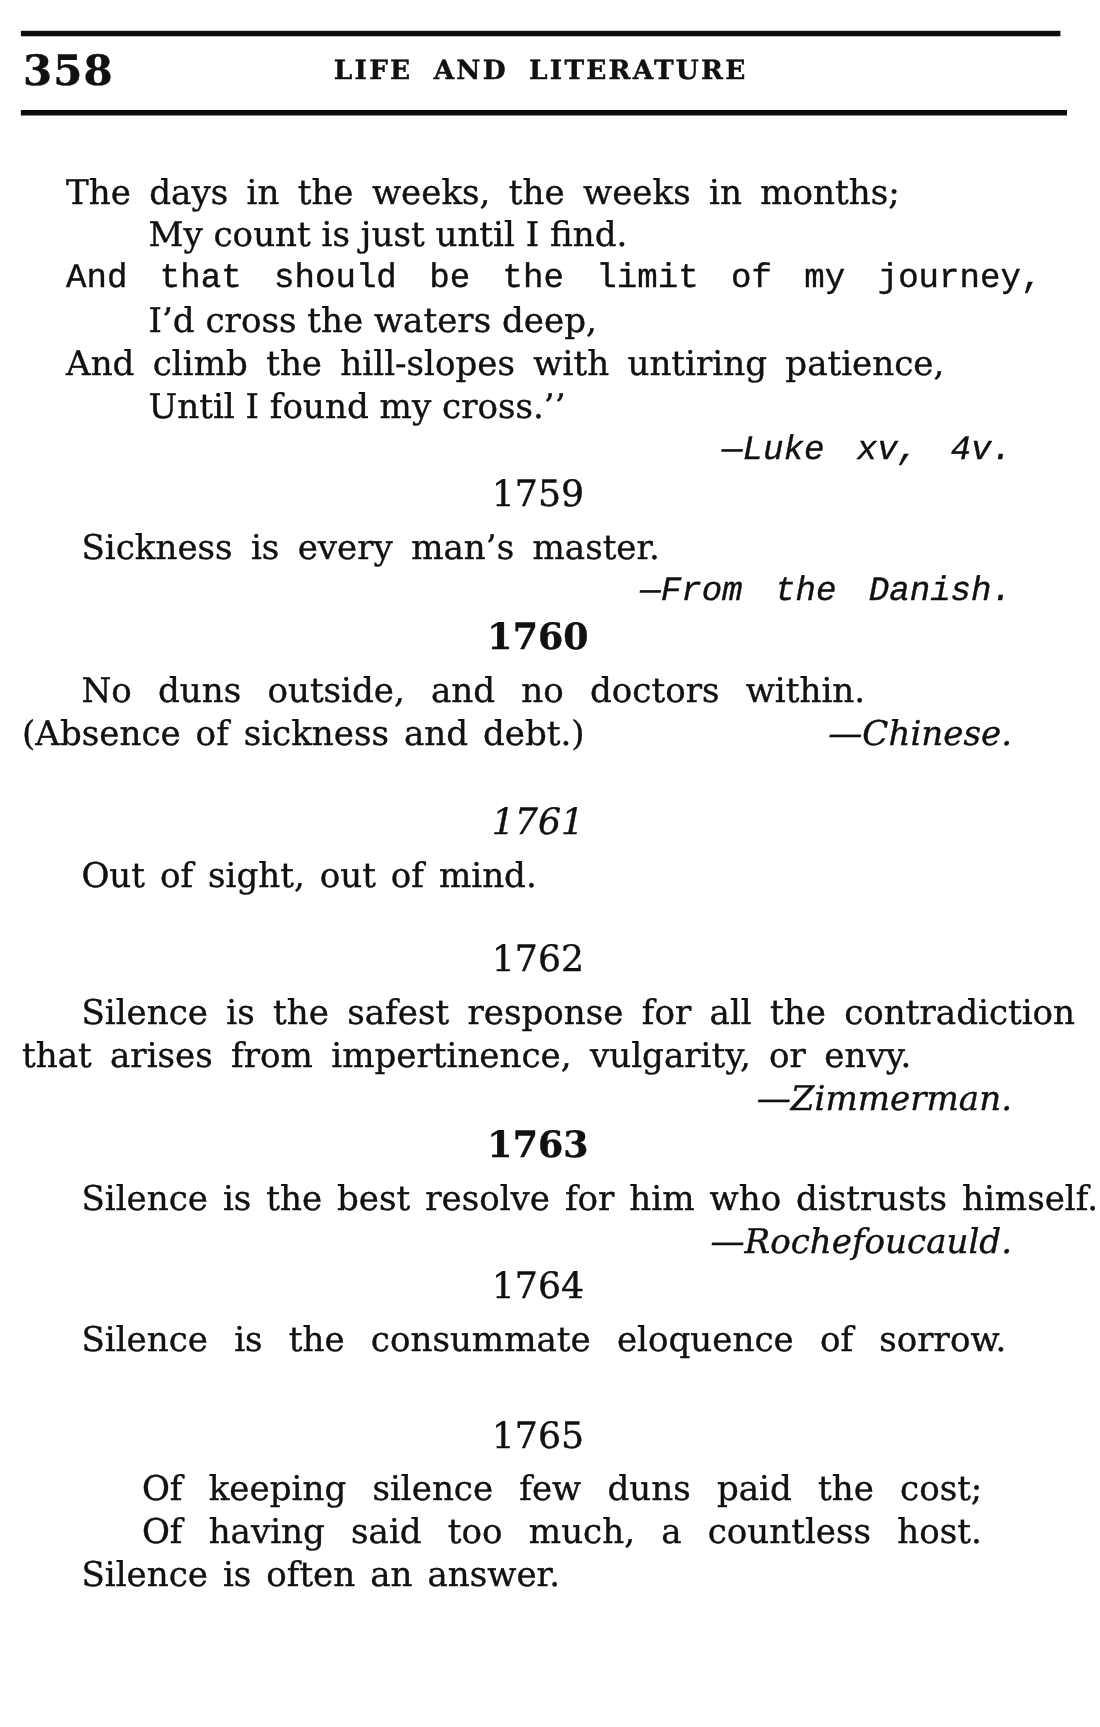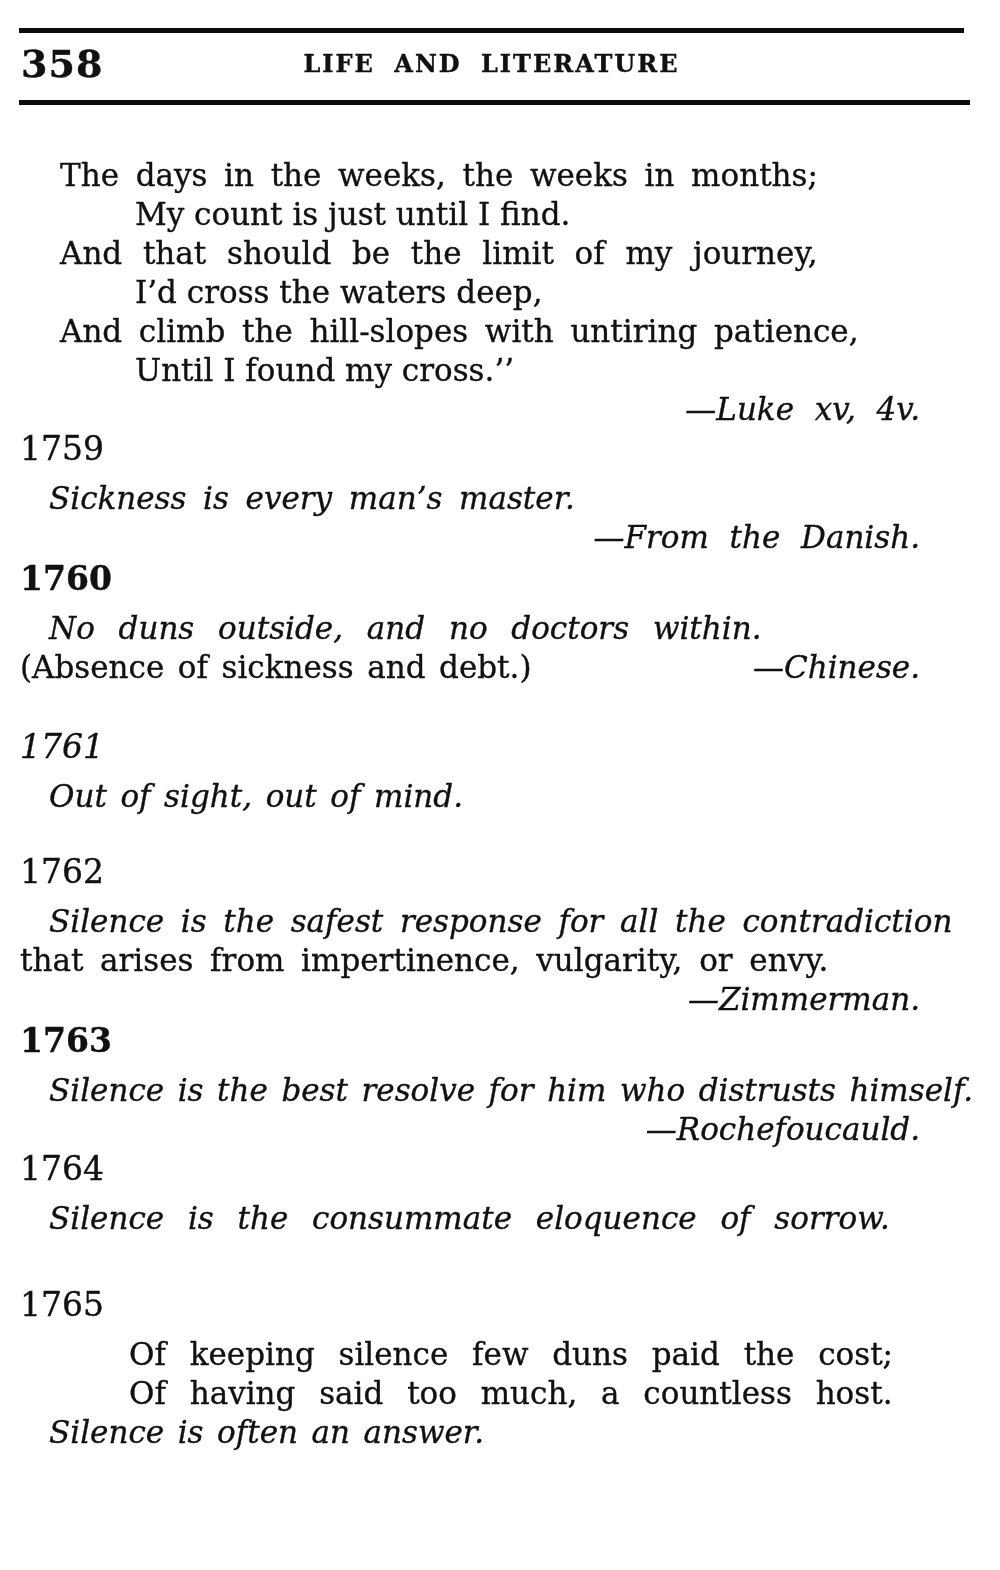--- a/index.html
+++ b/index.html
@@ -25,34 +25,34 @@
     position:absolute;left:2px;top:1px;
     font-size:38px;font-weight:bold;letter-spacing:1px;line-height:44px;
   }
   .header-title{
     font-size:24px;font-weight:bold;letter-spacing:2px;word-spacing:9px;line-height:40px;
   }
 
   
   .content{padding:0 42px 0 20px;}
   .t{font-size:31px;line-height:39px;white-space:nowrap;}
-  .num{font-size:33px;line-height:40px;text-align:left;margin-bottom:10px;}
+  .num{font-size:33px;line-height:40px;text-align:center;margin-bottom:10px;}
   .attr{font-style:italic;text-align:right;padding-right:38px;}
-  .indent{margin-left:29px;font-style:italic;}
+  .indent{margin-left:54px;}
   .poem{margin-top:51px;}
   .poem-flush{margin-left:40px;}
   .poem-ind{margin-left:115px;}
   .couplet{margin-left:109px;}
   .row{display:flex;justify-content:space-between;align-items:baseline;}
   .row .attr{padding-right:38px;}
 
   
   .ws1{word-spacing:0.12em;}
   .ws2{word-spacing:0.22em;}
-  .ws3{word-spacing:0.35em;}
+  .ws3{word-spacing:0.35em;font-family:Liberation Mono, monospace;}
   .ws4{word-spacing:0.45em;}
 
   
   .mt0{margin-top:0;}
   .mt2{margin-top:2px;font-weight:bold;}
   .gap36{margin-top:36px;}
   .gap40{margin-top:40px;font-style:italic;}
   .gap42{margin-top:42px;}
   .gap47{margin-top:47px;}
 </style>

